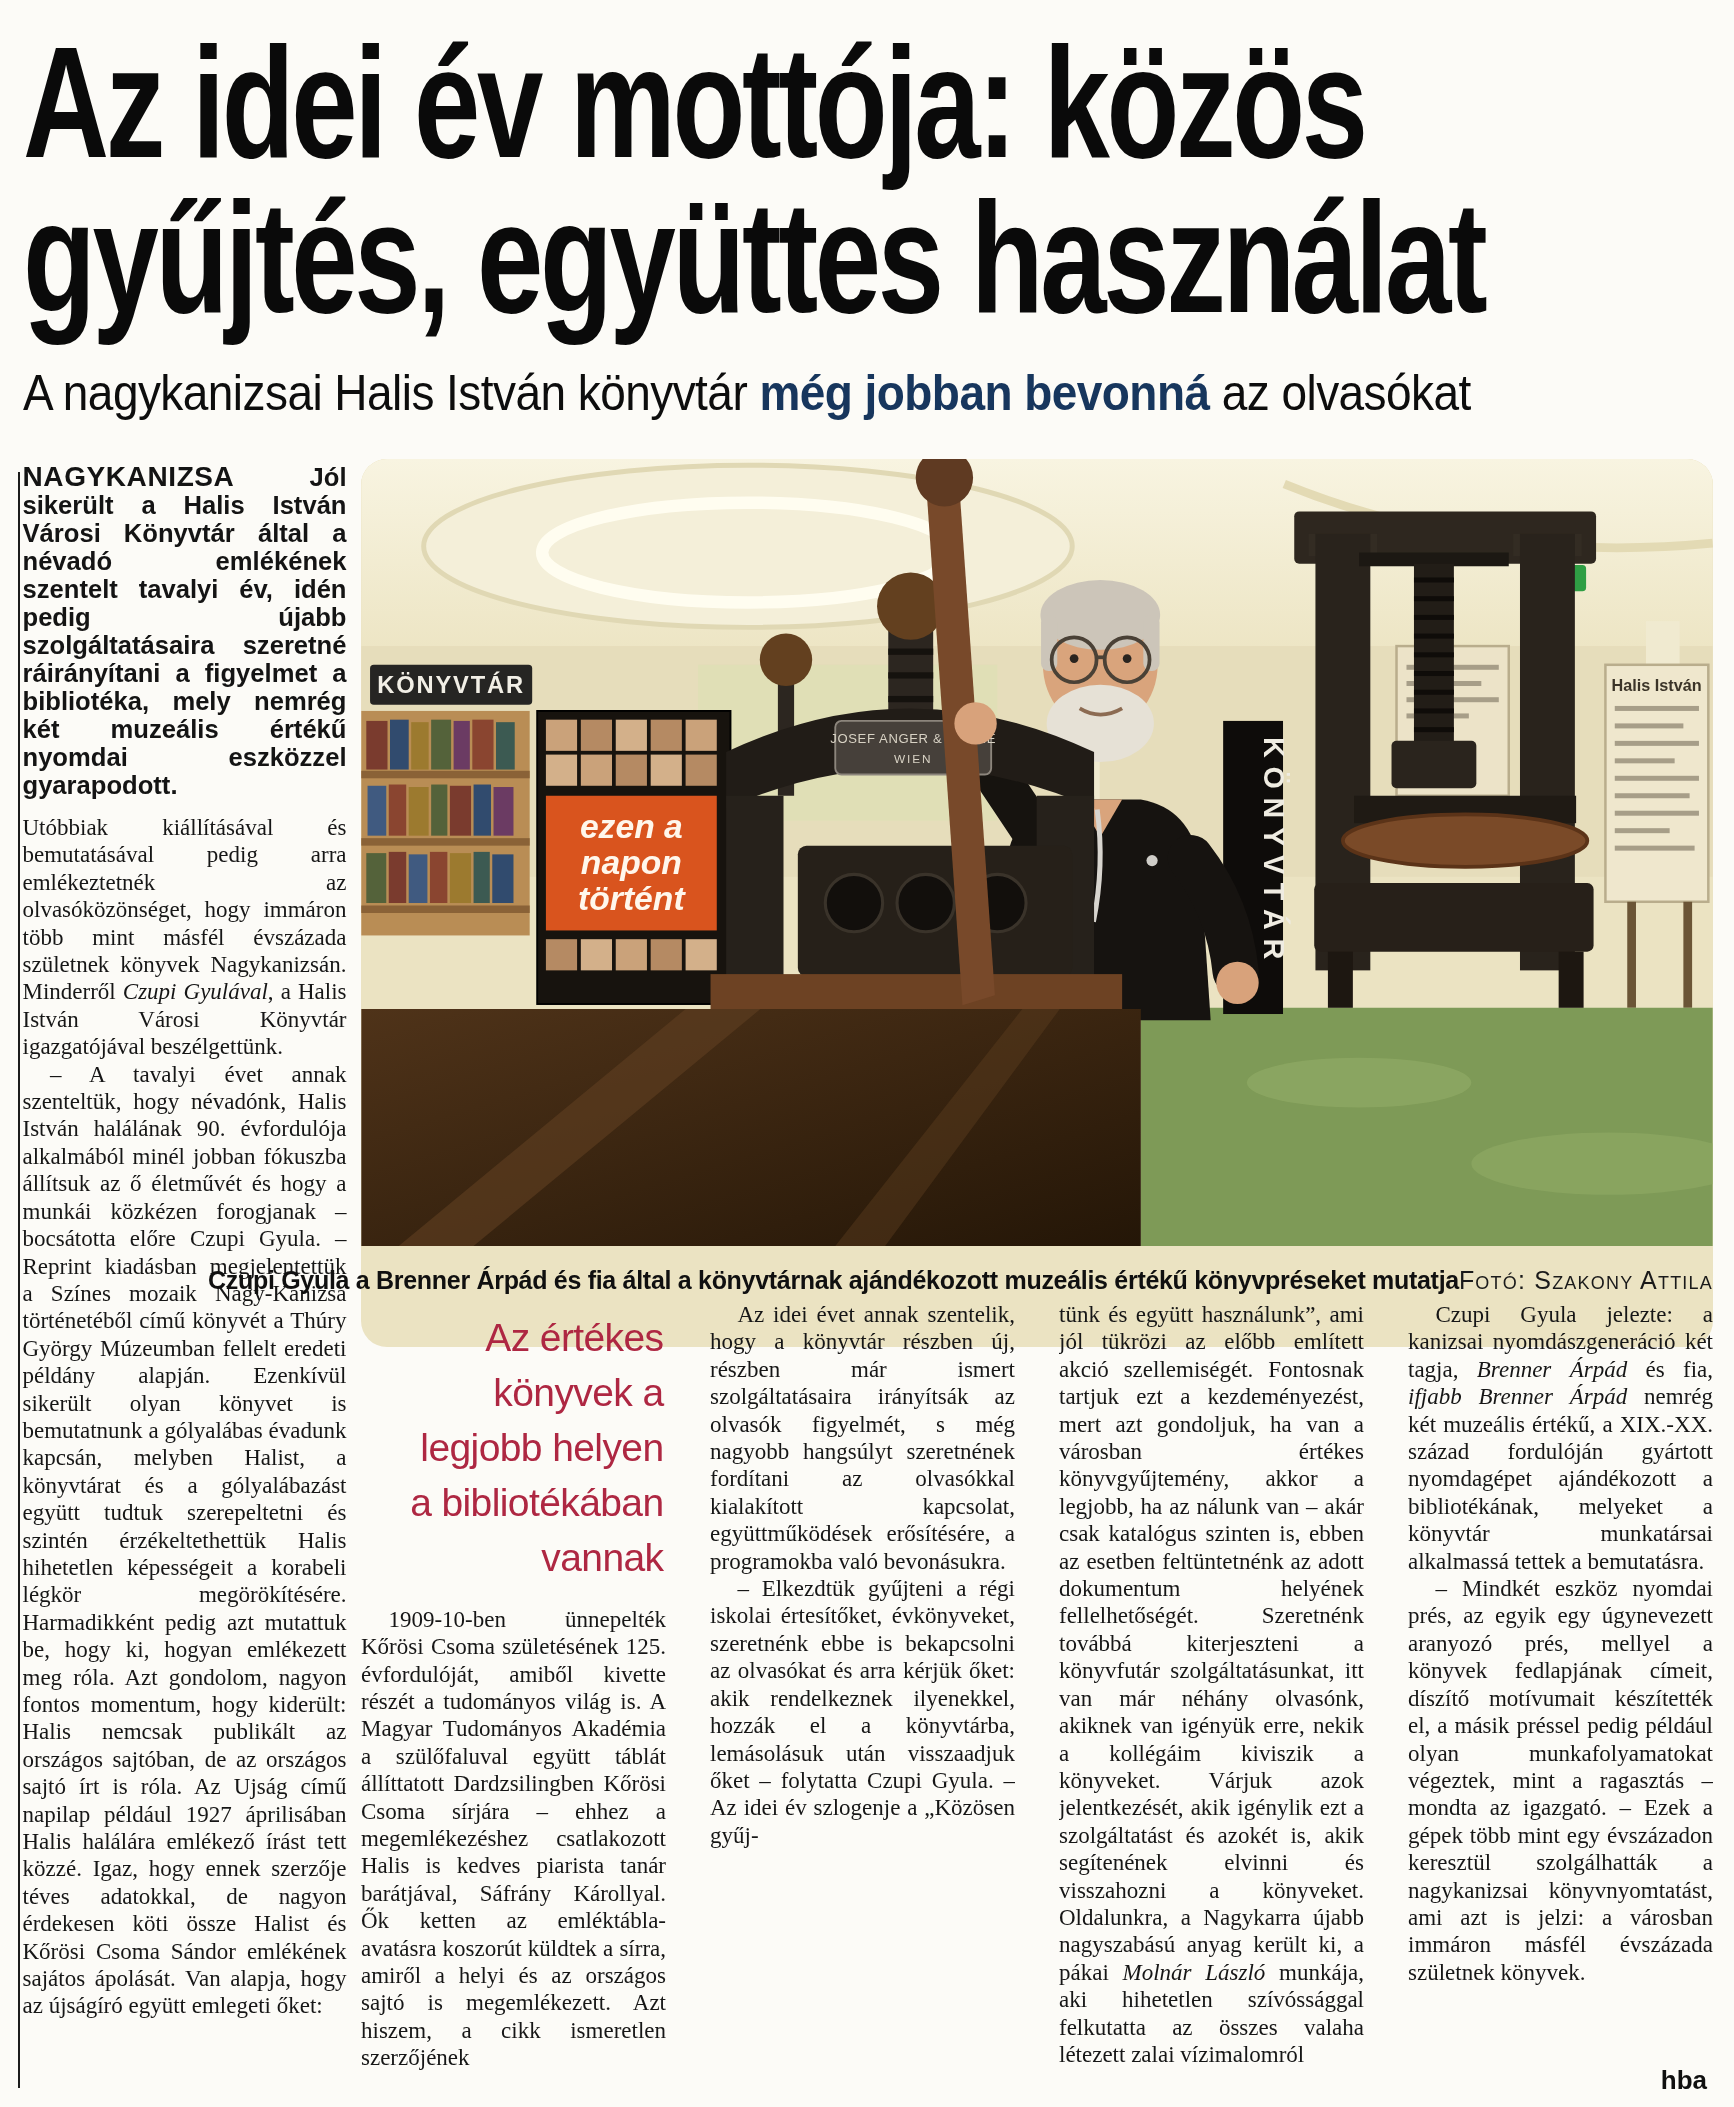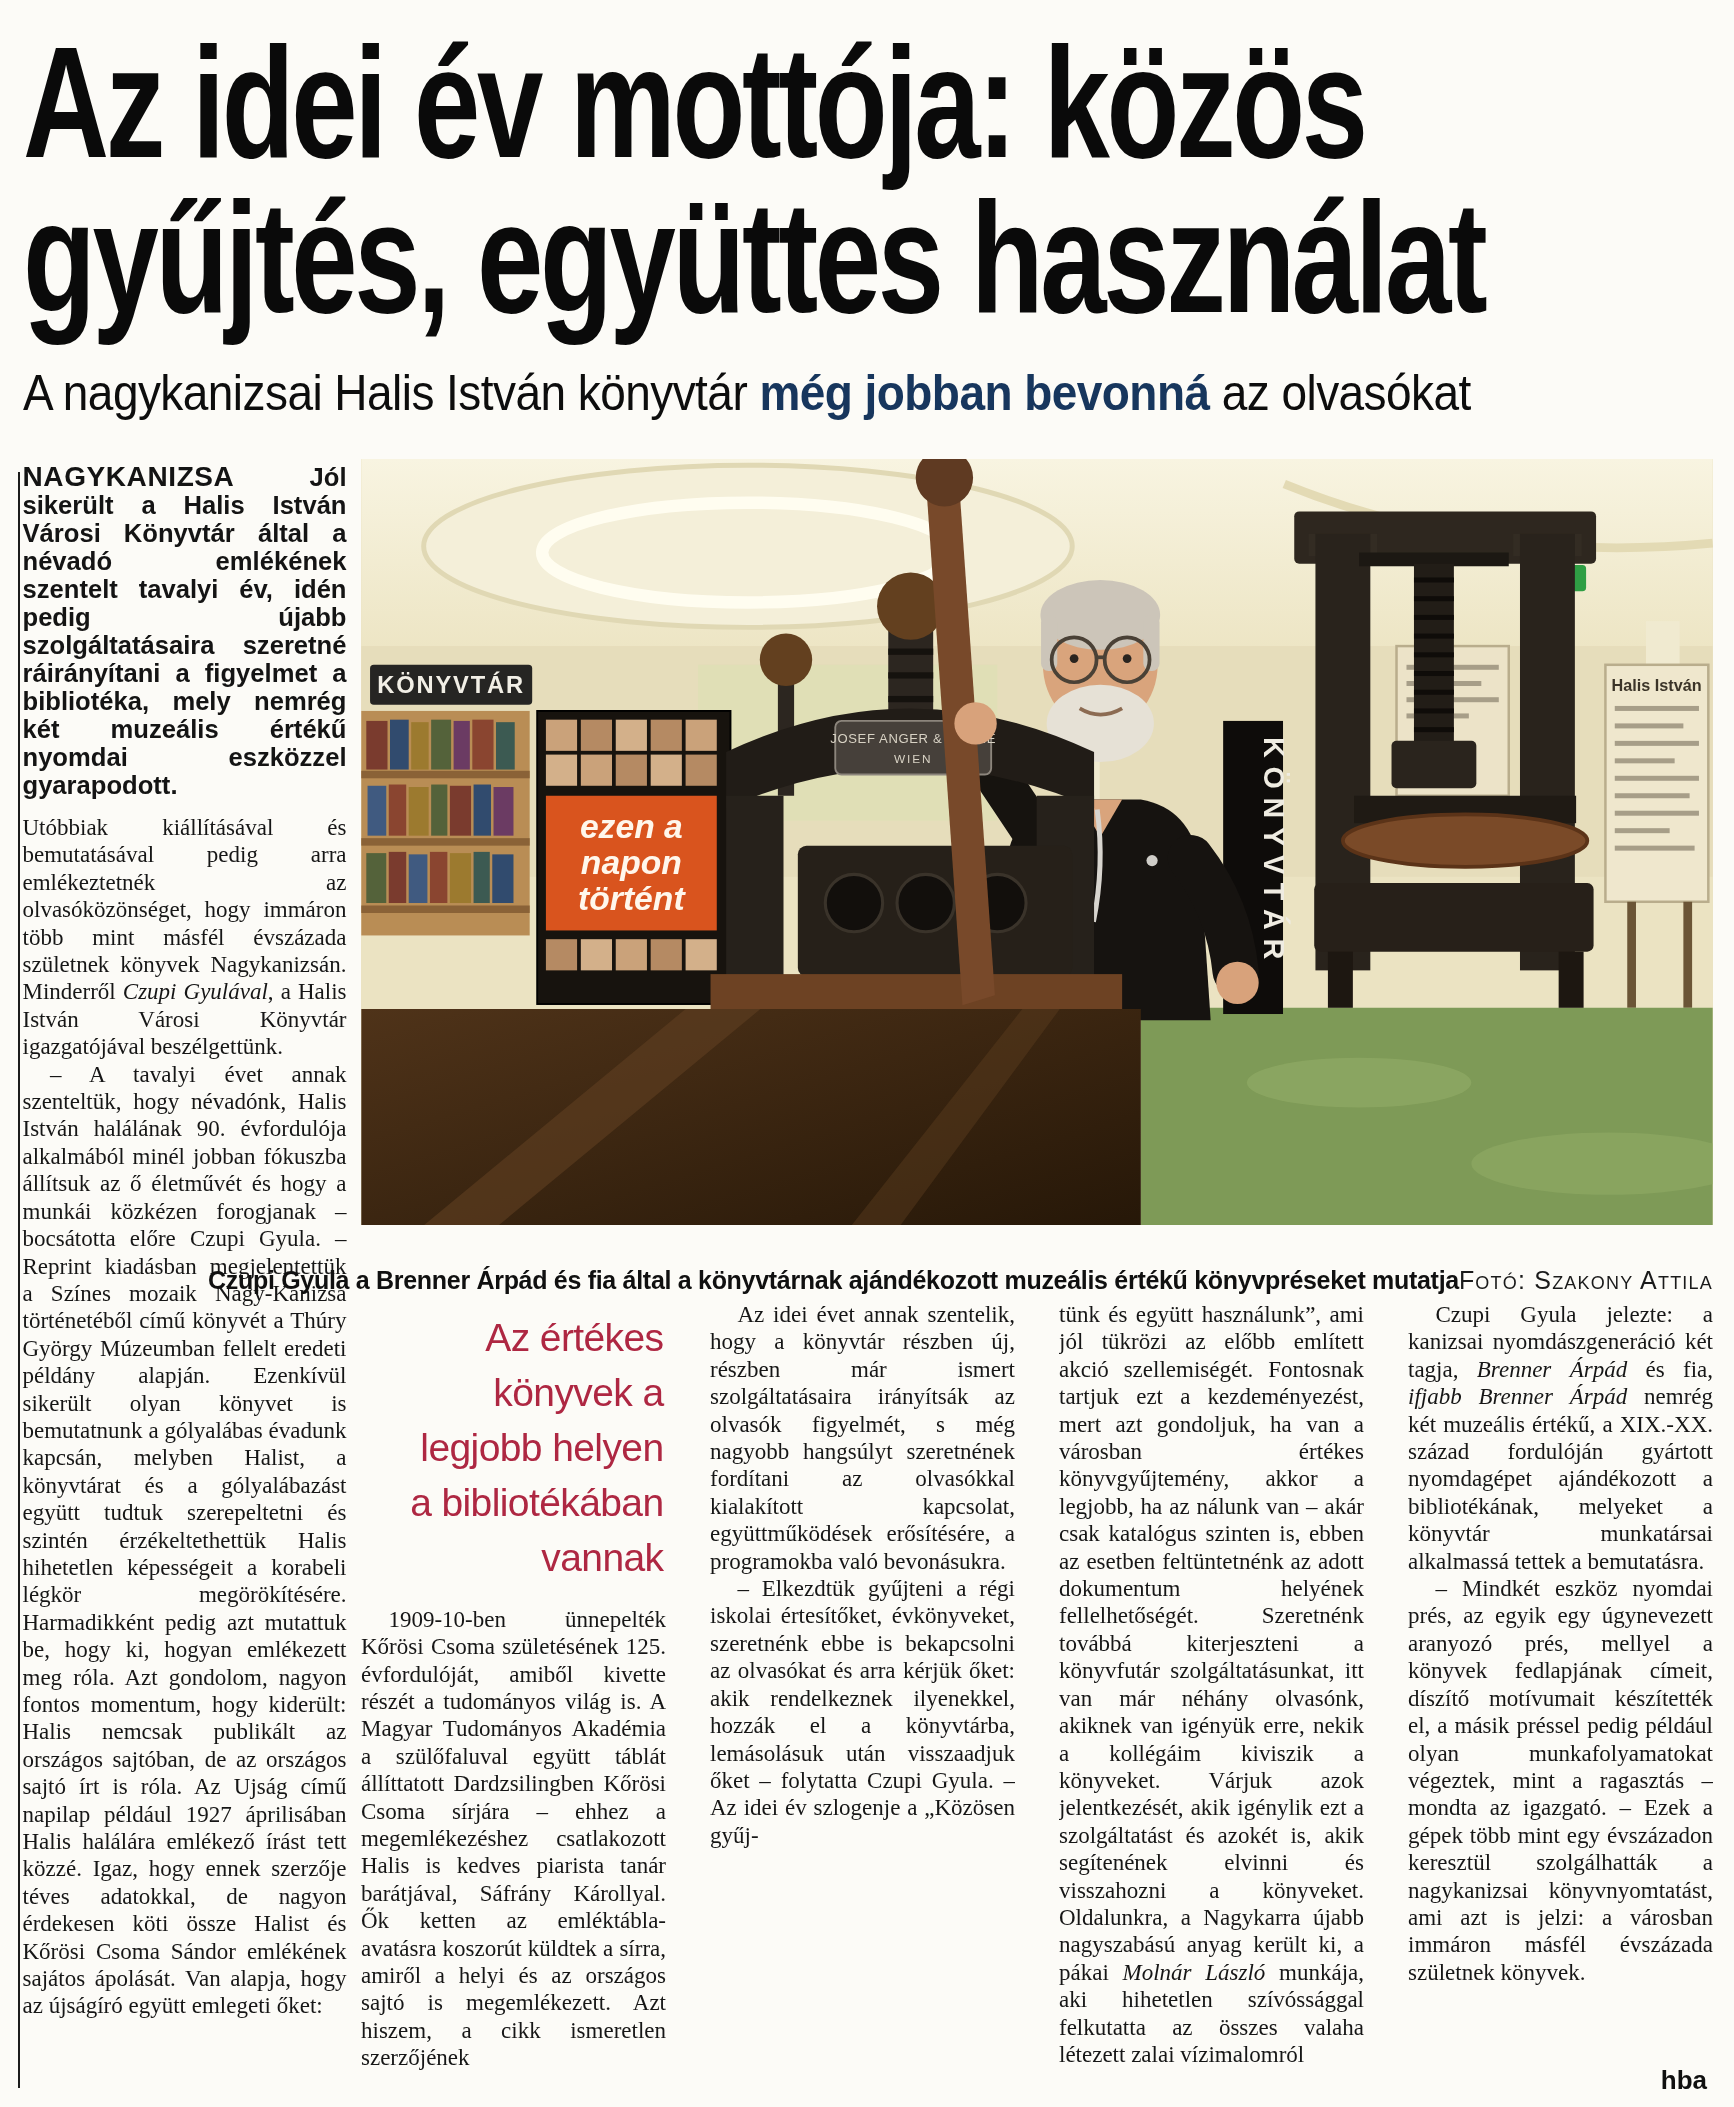--- a/index.html
+++ b/index.html
@@ -31,22 +31,22 @@
   .lead .loc { font-size:28px; letter-spacing:0.6px; }
   .col1 .body { margin-top:15px; }
 
   .article-p {
     margin:0; font-family:"Liberation Serif", serif;
     font-size:23px; line-height:27.4px; text-align:justify; color:#161616;
   }
   .article-p.indent { text-indent:27.4px; }
 
   .photo-wrap {
-    position:absolute; left:361px; top:459px; width:1352px; height:766px;
-    background:#ebe3c2; overflow:hidden;
+    position:absolute; left:361px; top:459px; width:1352px; height:888px;
+    background:#ebe3c2; overflow:hidden;border-radius:26px;
   }
   .photo-wrap svg { display:block; }
 
   .caption-row {
     position:absolute; left:361px; top:1258px; width:1352px;
     display:flex; justify-content:flex-end; align-items:baseline; white-space:nowrap;margin-top:8px;
   }
   .caption { font-weight:700; font-size:25px; letter-spacing:-0.3px; }
   .credit  { font-variant:small-caps; font-size:25px; letter-spacing:1.2px; color:#1a1a1a; }
 

